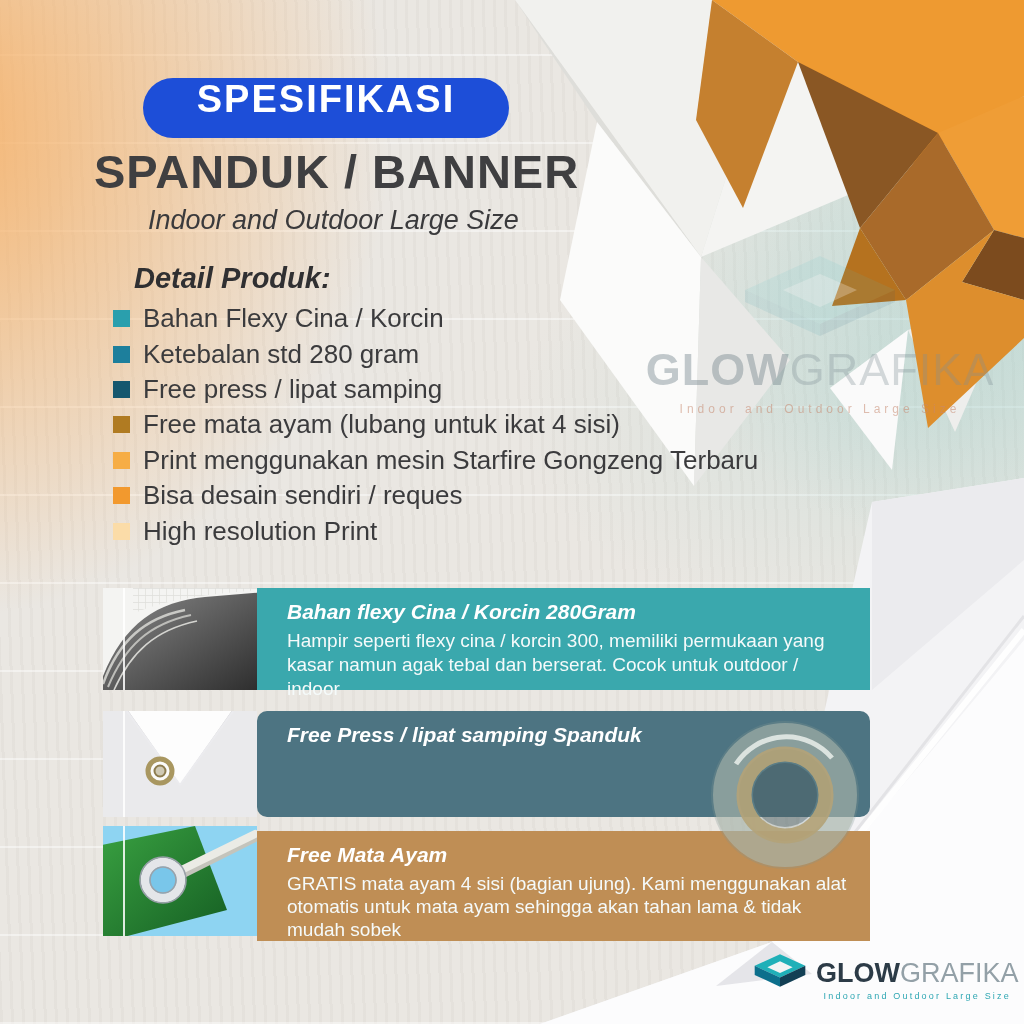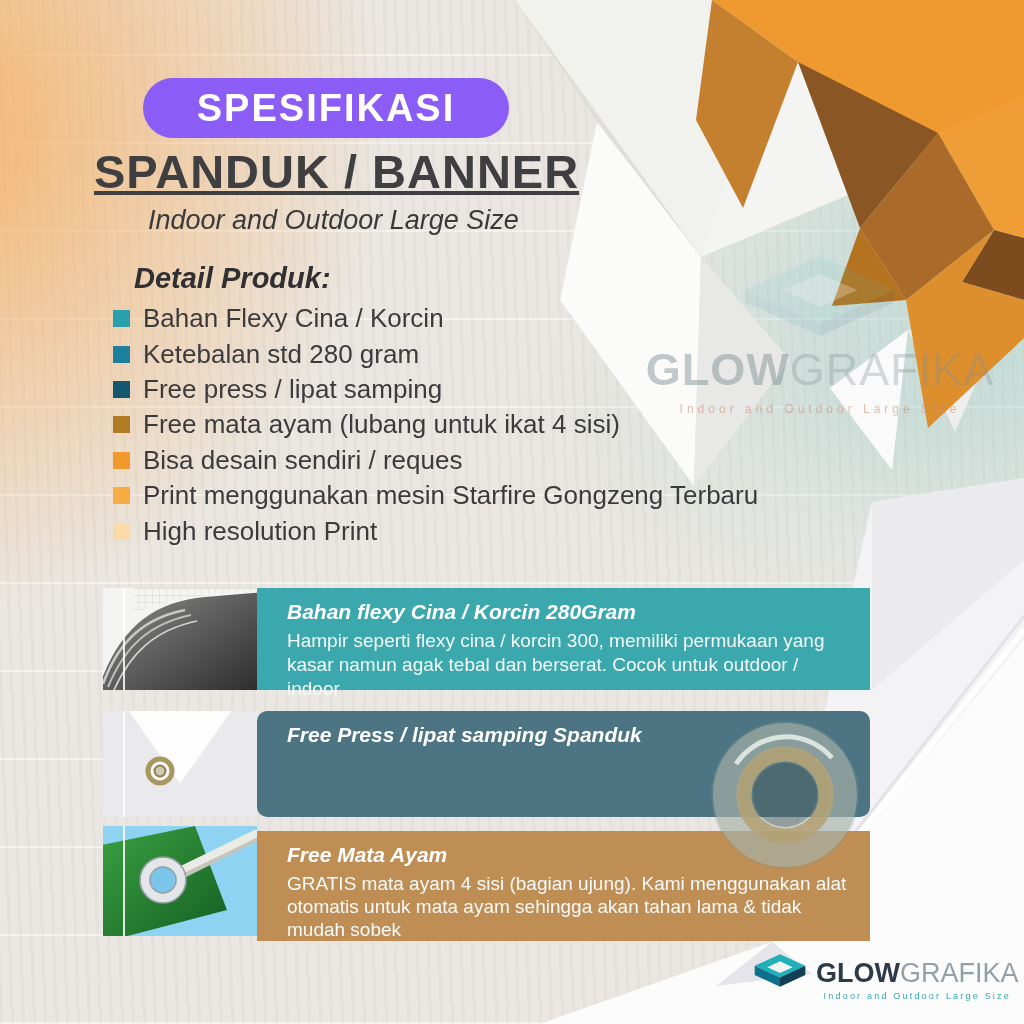--- a/index.html
+++ b/index.html
@@ -13,24 +13,24 @@
       radial-gradient(ellipse 580px 470px at 102% 22%, rgba(148,204,199,.50), rgba(148,204,199,0) 72%),
       radial-gradient(ellipse 520px 320px at 86% 40%, rgba(168,210,205,.30), rgba(168,210,205,0) 70%),
       repeating-linear-gradient(0deg, rgba(255,255,255,.45) 0 2px, rgba(0,0,0,0) 2px 88px),
       repeating-linear-gradient(88deg, rgba(182,176,168,.10) 0 3px, rgba(0,0,0,0) 3px 11px);}
 
   svg{display:block}
   .deco{position:absolute;inset:0;pointer-events:none;}
 
   
   .badge{position:absolute;left:143px;top:78px;width:366px;height:60px;border-radius:30px;
-         background:#8b5cf6;display:flex;align-items:center;justify-content:center;
+         background:#1d4ed8;display:flex;justify-content:center;
          color:#ffffff;font-size:38px;font-weight:bold;letter-spacing:2px;}
   .title{position:absolute;left:94px;top:144px;font-size:47px;font-weight:bold;
-         color:#3f3f41;letter-spacing:1px;text-decoration:underline;}
+         color:#3f3f41;letter-spacing:1px;}
   .subtitle{position:absolute;left:148px;top:205px;font-size:27px;font-style:italic;color:#3a3a3c;}
 
   
   .detail-heading{position:absolute;left:95px;top:262px;font-size:29px;font-weight:bold;
                   font-style:italic;color:#303032;margin-left:39px;}
   .spec-list{position:absolute;left:98px;top:301px;display:flex;flex-direction:column;}
   .spec-item{display:flex;align-items:center;height:35.4px;padding-left:15px;}
   .bullet{width:17px;height:17px;margin-right:13px;flex:none;}
   .spec-label{font-size:26px;color:#3b3b3d;white-space:nowrap;}
 
@@ -135,26 +135,26 @@
     </div>
     <div class="spec-item">
       <span class="bullet" style="background-color: rgb(21, 87, 110);"></span>
       <span class="spec-label">Free press / lipat samping</span>
     </div>
     <div class="spec-item">
       <span class="bullet" style="background-color: rgb(176, 123, 34);"></span>
       <span class="spec-label">Free mata ayam (lubang untuk ikat 4 sisi)</span>
     </div>
     <div class="spec-item">
+      <span class="bullet" style="background-color: rgb(246, 173, 69);"></span>
+      <span class="spec-label">Print menggunakan mesin Starfire Gongzeng Terbaru</span>
+    </div>
+    <div class="spec-item">
       <span class="bullet" style="background-color: rgb(242, 153, 46);"></span>
       <span class="spec-label">Bisa desain sendiri / reques</span>
-    </div>
-    <div class="spec-item">
-      <span class="bullet" style="background-color: rgb(246, 173, 69);"></span>
-      <span class="spec-label">Print menggunakan mesin Starfire Gongzeng Terbaru</span>
     </div>
     <div class="spec-item">
       <span class="bullet" style="background-color: rgb(251, 220, 168);"></span>
       <span class="spec-label">High resolution Print</span>
     </div>
   </div>
 
   <div class="card-img img1">
     <svg width="154" height="102" viewBox="0 0 154 102">
       <defs>

